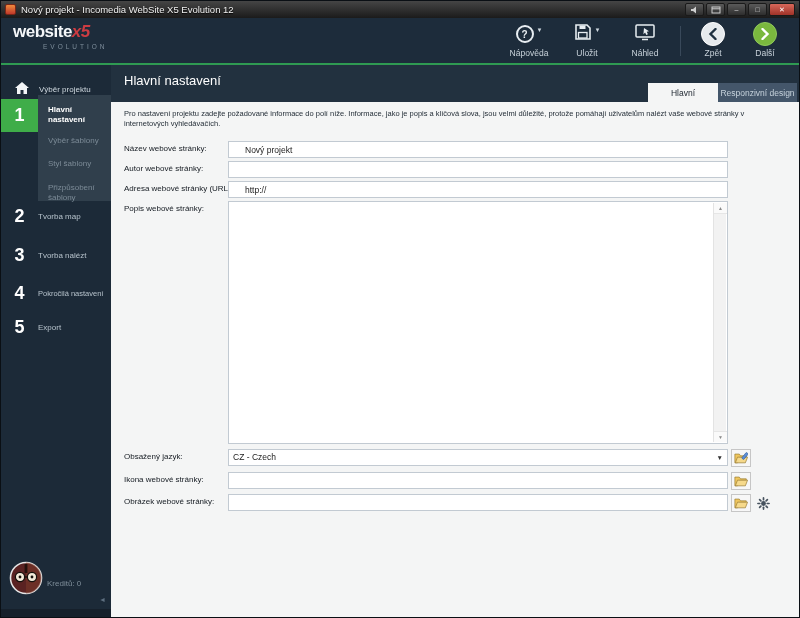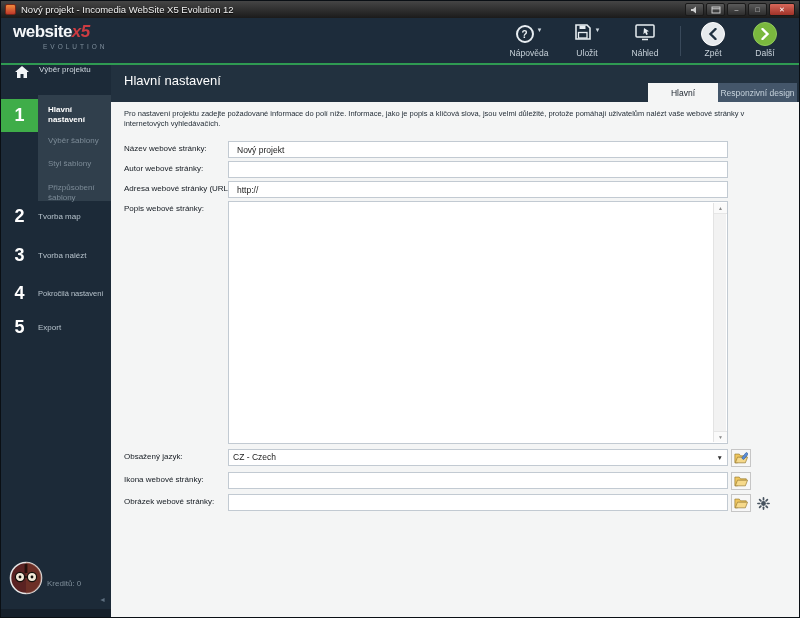--- a/index.html
+++ b/index.html
@@ -33,21 +33,21 @@
   .caret { color:#cfd8df; font-size:6px; margin:-8px 0 0 3px; }
   .tb-sep { width:1px; height:30px; background:#39495a; margin:0 6px; }
   .circle-btn { width:24px; height:24px; border-radius:50%; display:flex; align-items:center; justify-content:center; }
   .circle-back { background:#e6eaed; border:1px solid #fff; }
   .circle-next { background:#7ab83e; border:1px solid #8fc95a; }
 
   .green-line { position:absolute; left:0; top:62px; width:100%; height:2px; background:#2f9a52; }
 
   
   .sidebar { position:absolute; left:0; top:64px; width:110px; height:554px; background:#1c2a38; overflow:hidden; }
-  .side-home { position:absolute; left:0; top:0; width:110px; height:30px; display:flex; align-items:flex-start; cursor:pointer; }
+  .side-home { position:absolute; left:0; top:0; width:110px; height:30px; display:flex; align-items:flex-end; cursor:pointer; }
   .side-home svg { margin:0 9px 0 13px; flex:none; }
   .side-home-label { font-size:8px; color:#cfd8df; width:56px; line-height:1.25; }
   .submenu-panel { position:absolute; left:37px; top:30px; width:73px; height:106px; background:#303f4c; }
   .step1-num { position:absolute; left:0; top:34px; width:37px; height:33px; background:#3fad49;
     color:#fff; font-size:18px; font-weight:bold; display:flex; align-items:center; justify-content:center; cursor:pointer; }
   .step1-label { position:absolute; left:47px; top:40px; width:58px; font-size:8px; font-weight:bold; color:#fff; line-height:1.3; cursor:pointer; }
   .subitem { position:absolute; left:47px; width:60px; font-size:8px; color:#7c8b97; line-height:1.3; cursor:pointer; }
   .step-row { position:absolute; left:0; width:110px; display:flex; align-items:center; cursor:pointer; }
   .step-num { width:37px; text-align:center; font-size:18px; font-weight:bold; color:#fff; flex:none; }
   .step-label { font-size:8px; color:#b7c3cc; width:62px; line-height:1.25; }
@@ -64,21 +64,21 @@
   .tab { height:19px; display:flex; align-items:center; justify-content:center; font-size:8.5px; cursor:pointer; }
   .tab.active { width:70px; background:#f4f5f5; color:#1c242e; }
   .tab.inactive { width:79px; background:#44566a; color:#c6d2dc; }
 
   
   .content { position:absolute; left:110px; top:101px; right:0; bottom:0; background:#f4f5f5; overflow:hidden; }
   .desc { position:absolute; left:13px; top:7px; right:8px; font-size:7.5px; color:#1f2933; line-height:1.35; }
   .frow { position:absolute; left:13px; display:flex; align-items:flex-start; }
   .flabel { width:104px; font-size:8px; color:#141a21; padding-top:3px; white-space:nowrap; flex:none; }
   .tinput { width:500px; height:17px; border:1px solid #c2cad2; background:#fff; font-size:8.5px;
-    font-family:"Liberation Sans",sans-serif; color:#222; padding:0 8px; flex:none; }
+    font-family:"Liberation Sans",sans-serif; color:#222; padding:0 16px; flex:none; }
   .tarea-wrap { position:relative; width:500px; height:243px; border:1px solid #c2cad2; background:#fff; flex:none; }
   .tarea { width:100%; height:100%; border:none; resize:none; outline:none; font-family:"Liberation Sans",sans-serif; font-size:8.5px; padding:2px 16px 2px 4px; }
   .sbar { position:absolute; right:1px; top:1px; bottom:1px; width:13px; background:#f2f2f2; border-left:1px solid #e3e3e3; }
   .sbar .up, .sbar .down { position:absolute; left:0; width:13px; height:11px; font-size:5px; color:#8a8a8a;
     display:flex; align-items:center; justify-content:center; background:#fafafa; }
   .sbar .up { top:0; border-bottom:1px solid #e6e6e6; }
   .sbar .down { bottom:0; border-top:1px solid #e6e6e6; }
   .selbox { position:relative; width:500px; height:17px; border:1px solid #c2cad2; background:#fff; flex:none; cursor:pointer; }
   .selval { position:absolute; left:4px; top:2px; font-size:8.5px; color:#222; }
   .selarrow { position:absolute; right:4px; top:4px; font-size:6.5px; color:#333; }

